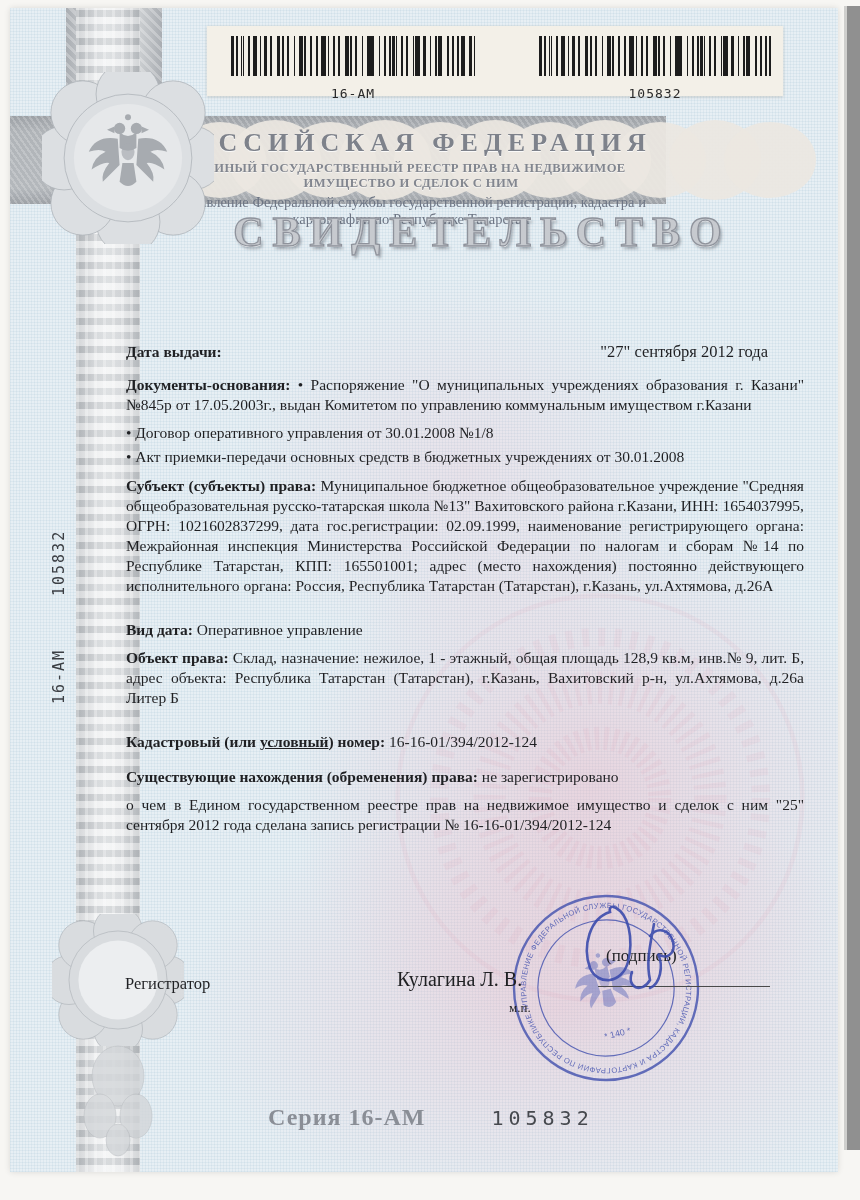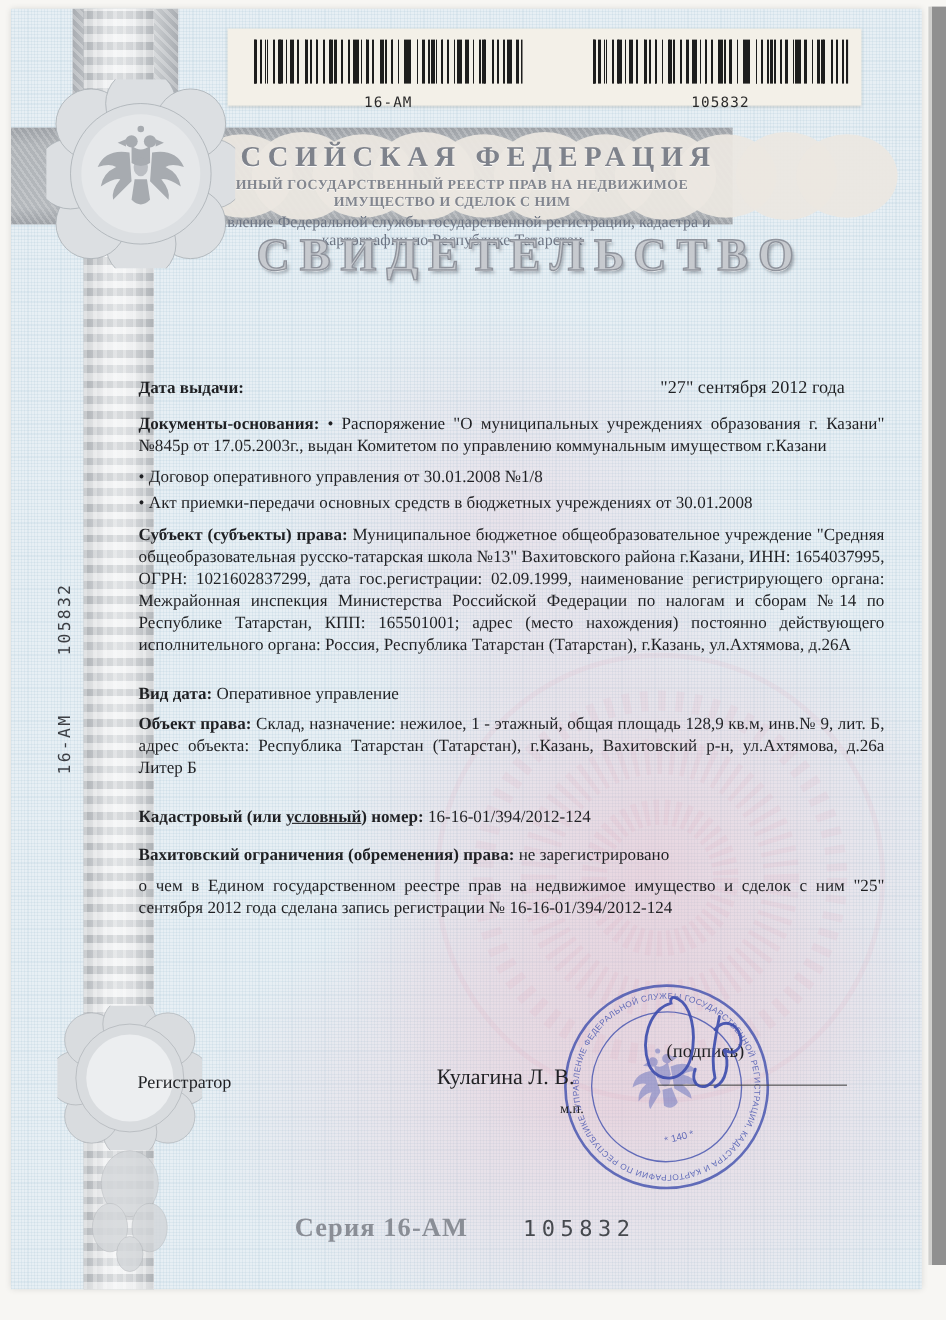--- a/index.html
+++ b/index.html
@@ -126,21 +126,21 @@
   
   .v-serial{
     position:absolute;left:40px;z-index:2;
     writing-mode:vertical-rl;transform:rotate(180deg);
     font-family:"DejaVu Sans Mono", monospace;font-size:15px;letter-spacing:2px;color:#3b3e43;
   }
   .v-serial.num{top:492px;height:96px;}
   .v-serial.ser{top:612px;height:84px;}
 
   
-  .footer{position:absolute;left:258px;top:1096px;z-index:4;display:flex;align-items:baseline;gap:50px;}
+  .footer{position:absolute;left:258px;top:1096px;z-index:4;display:flex;align-items:baseline;gap:66px;}
   .footer .series{font-size:24px;font-weight:bold;color:#8a8e96;letter-spacing:1px;}
   .footer .number{font-family:"DejaVu Sans Mono", monospace;font-size:20px;color:#46494e;letter-spacing:5px;}
 </style>
 </head>
 <body>
 
 <svg width="0" height="0" style="position:absolute" aria-hidden="true">
   <defs>
     <symbol id="eagle" viewBox="0 0 100 100">
       <circle cx="50" cy="9" r="3.2"></circle>
@@ -260,21 +260,21 @@
       <b>Объект права:</b>
       <span>Склад, назначение: нежилое, 1 - этажный, общая площадь 128,9 кв.м, инв.№ 9, лит. Б, адрес объекта: Республика Татарстан (Татарстан), г.Казань, Вахитовский р-н, ул.Ахтямова, д.26а Литер Б</span>
     </div>
 
     <div class="line-row gap-lg">
       <b><span>Кадастровый (или </span><span class="u">условный</span><span>) номер:</span></b>
       <span>16-16-01/394/2012-124</span>
     </div>
 
     <div class="line-row">
-      <b>Вахитовский ограничения (обременения) права:</b>
+      <b>Существующие нахождения (обременения) права:</b>
       <span>не зарегистрировано</span>
     </div>
 
     <div class="para" style="margin-top:8px">о чем в Едином государственном реестре прав на недвижимое имущество и сделок с ним  "25" сентября 2012 года сделана запись регистрации № 16-16-01/394/2012-124</div>
   </div>
 
   <div class="registrar-label">Регистратор</div>
   <div class="registrar-name">Кулагина Л. В.</div>
   <div class="seal-mark">м.п.</div>
   <div class="sig-line"></div>

